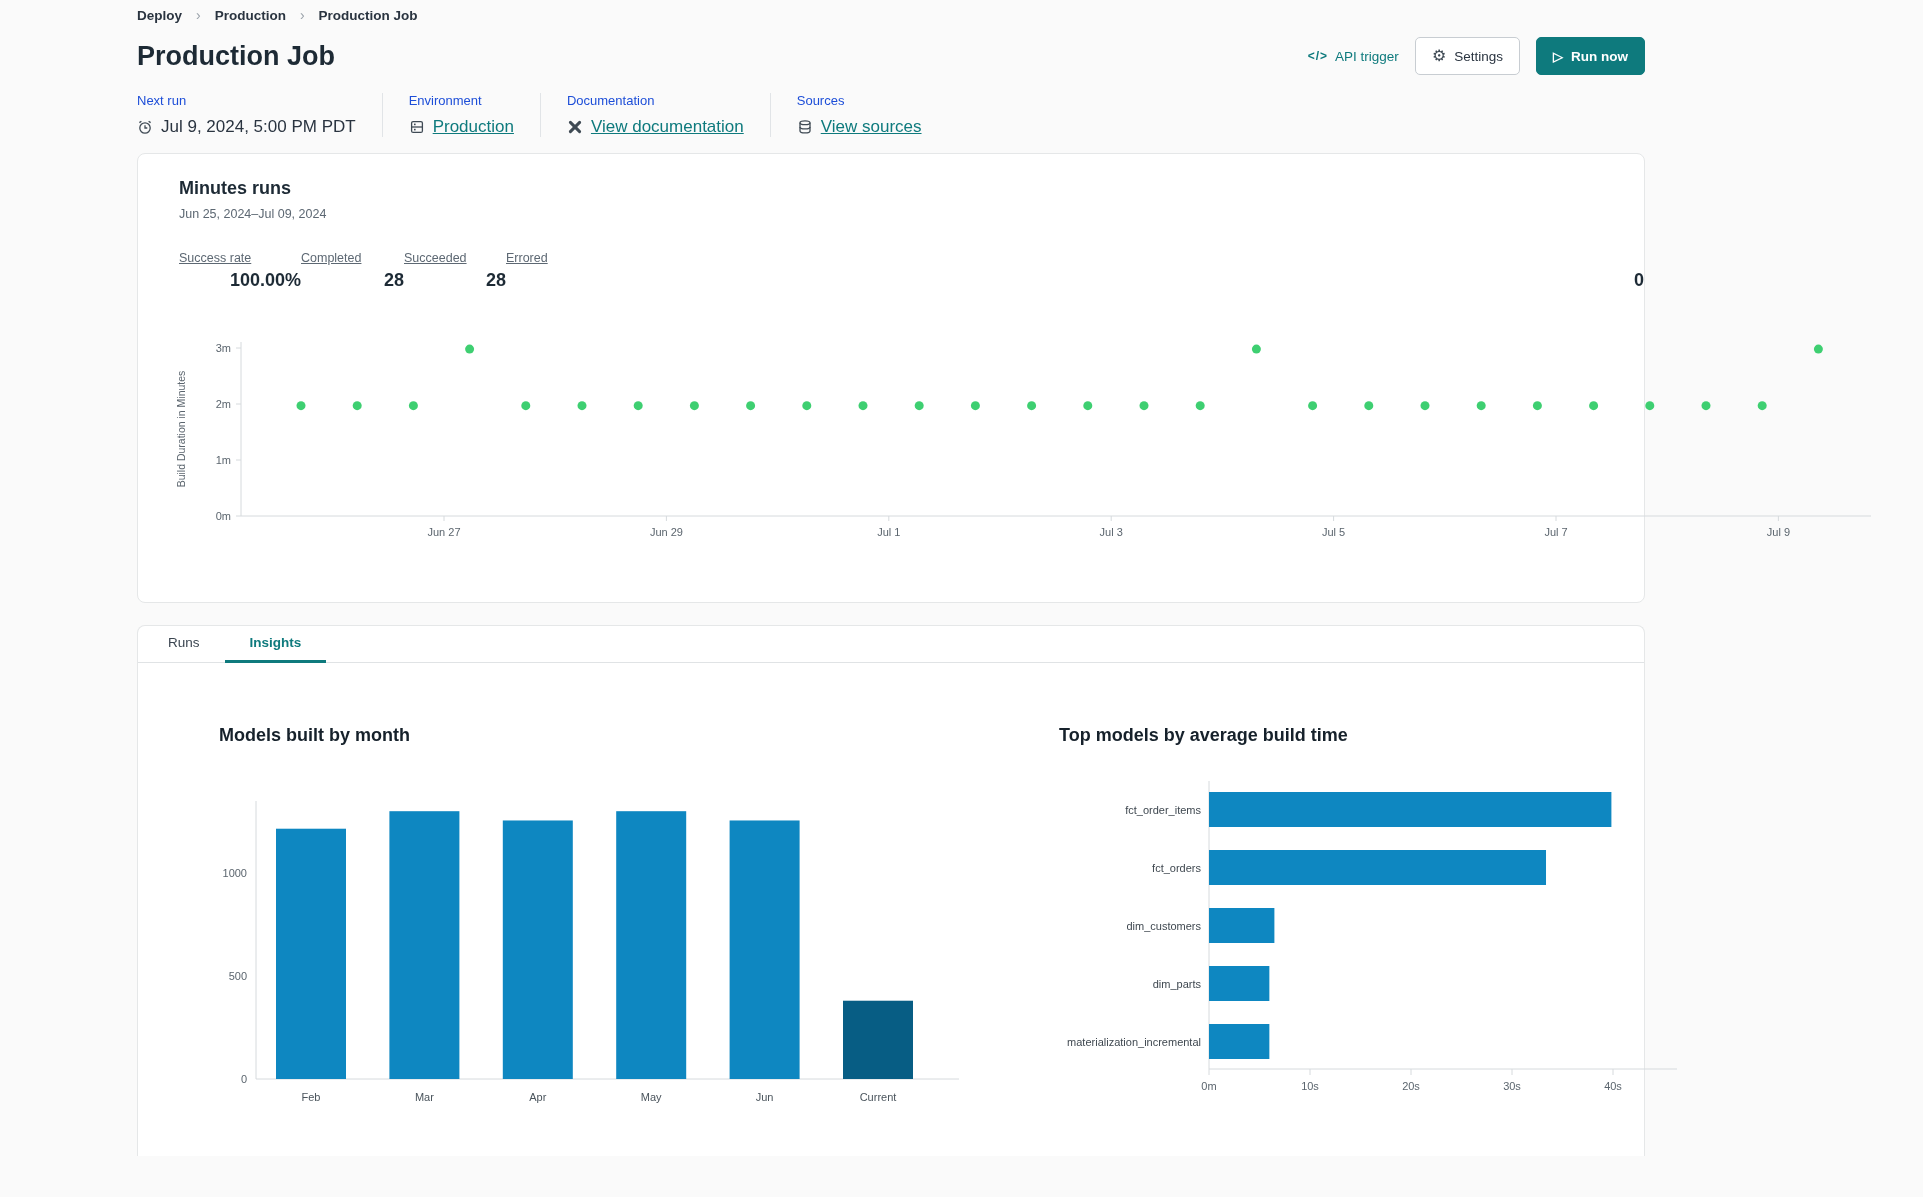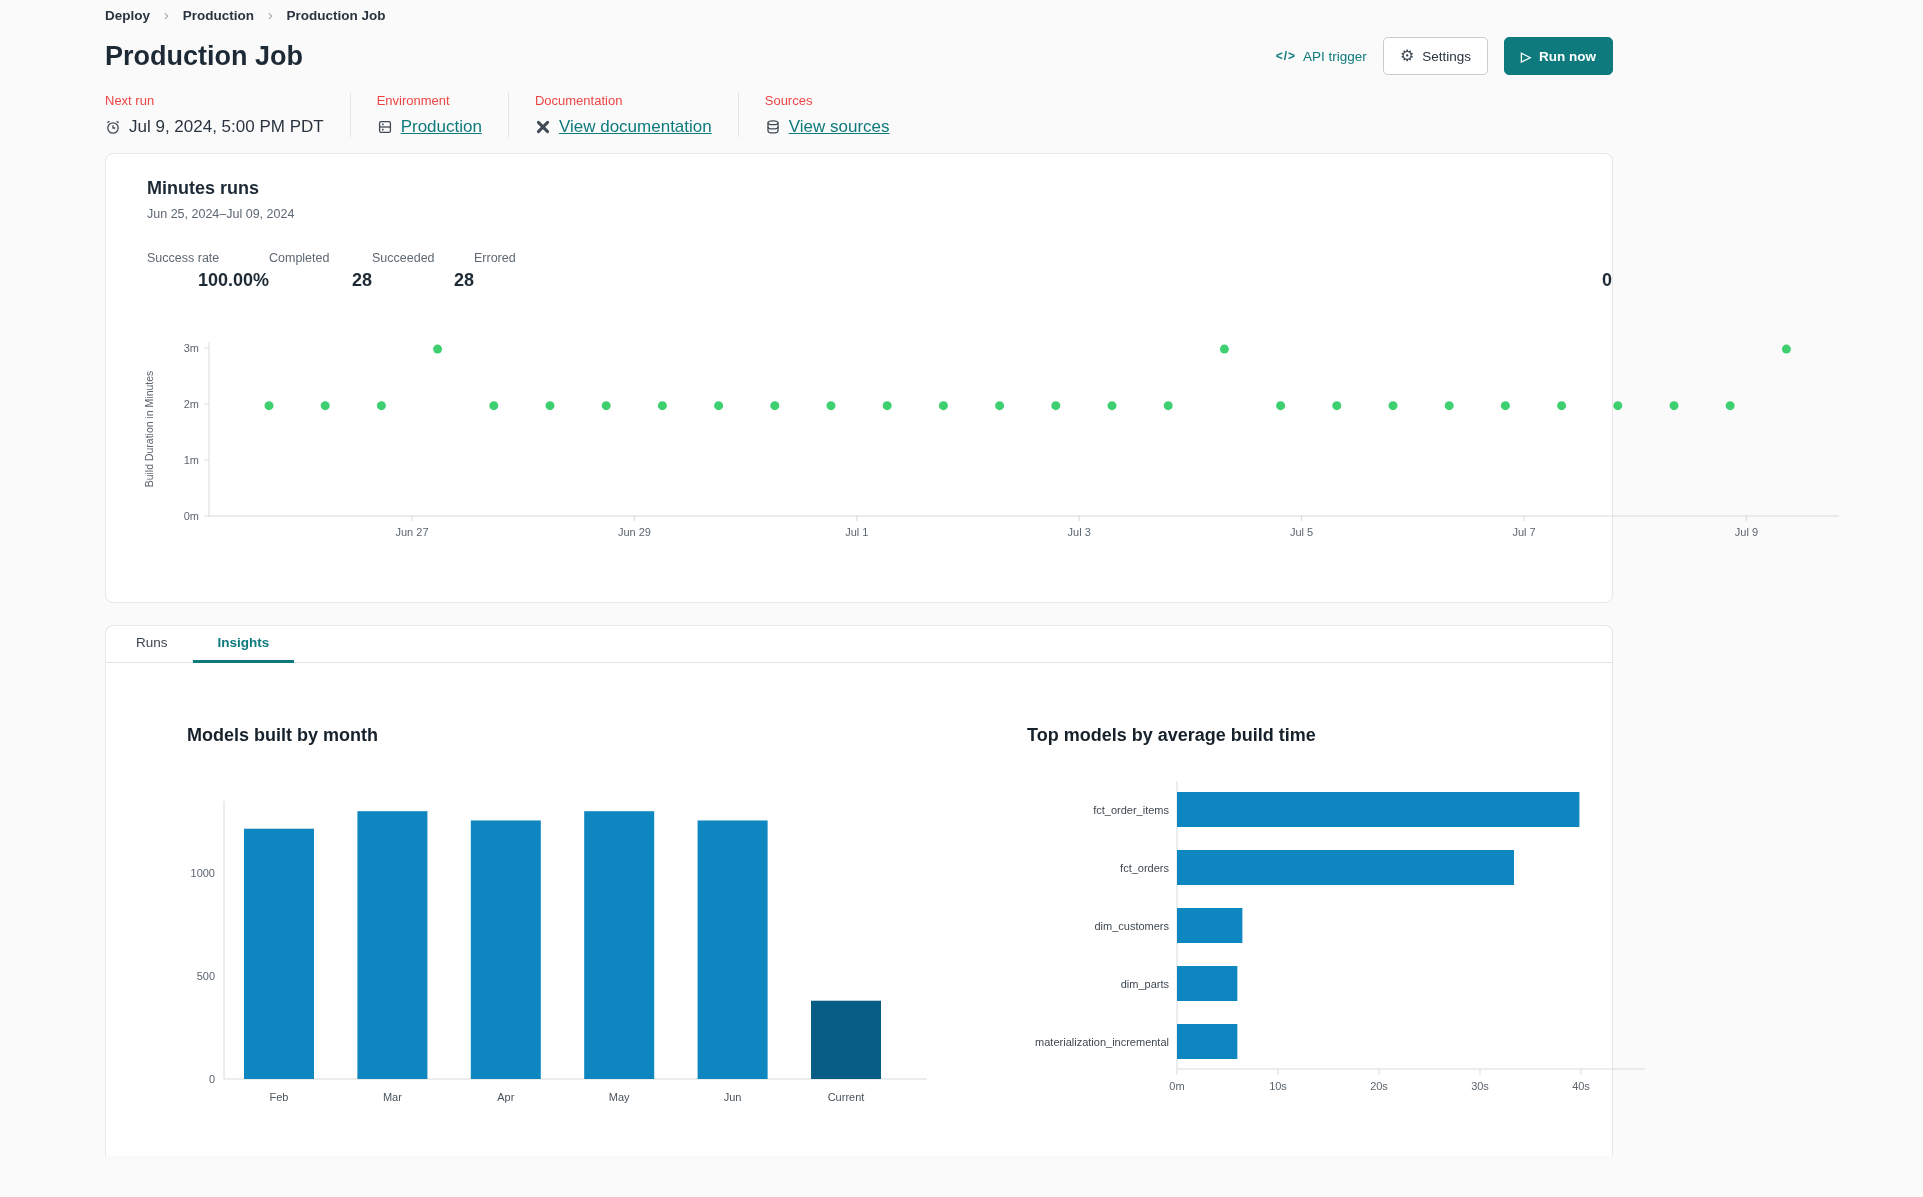--- a/index.html
+++ b/index.html
@@ -2,21 +2,21 @@
 <html><head>
 <meta charset="utf-8">
 <style>
   * { box-sizing: border-box; margin: 0; padding: 0; }
   html,body { width:1923px; height:1197px; overflow:hidden; }
   body {
     background:#fafafa;
     font-family:"Liberation Sans", sans-serif;
     color:#1d2a35;
   }
-  .page { width:1536px; margin-left:77px;padding-left:28px; }
+  .page { width:1536px; margin-left:109px;padding-left:28px; }
 
   
   .breadcrumb { padding-top:7px; font-size:13.5px; display:flex; align-items:center; gap:14px; color:#2a3440; font-weight:600; }
   .breadcrumb .sep { color:#9aa2aa; font-weight:400; font-size:14px; }
   .breadcrumb .crumb { cursor:pointer; }
   .breadcrumb .current { font-weight:700; }
 
   
   .header-row { display:flex; align-items:center; justify-content:space-between; margin-top:14px; }
   .page-title { font-size:27px; font-weight:700; color:#1d2a35; }
@@ -27,32 +27,32 @@
   .btn-secondary { background:#fff; border:1px solid #c8cdd2; color:#2a3440; }
   .btn-primary { background:#0e7a7d; border:1px solid #0e7a7d; color:#fff; font-weight:600; }
   .gear-glyph { font-size:16px; line-height:1; color:#3f4a54; }
   .play-glyph { font-size:13px; line-height:1; }
 
   
   .meta-row { display:flex; margin-top:18px; }
   .meta-col { padding:0 26px; }
   .meta-col:first-child { padding-left:0; }
   .meta-col + .meta-col { border-left:1px solid #e1e4e7; }
-  .meta-label { font-size:13px; color:#ef4444; }
+  .meta-label { font-size:13px; color:#1d4ed8; }
   .meta-value { margin-top:9px; font-size:17px; color:#2a3440; display:flex; align-items:center; gap:8px; }
   .meta-value a { color:#0e7a7d; text-decoration:underline; cursor:pointer; }
   .meta-icon { display:inline-flex; width:16px; height:16px; }
 
   
   .card { background:#fff; border:1px solid #e5e7e8; border-radius:8px; }
   .recent-runs-card { margin-top:16px; height:450px; }
   .rr-title { margin:24px 0 0 41px; font-size:18px; font-weight:700; }
   .rr-daterange { margin:8px 0 0 41px; font-size:12.5px; color:#5d6873; }
   .rr-stats { display:grid; grid-template-columns:122px 103px 102px auto; margin:30px 0 0 41px; }
-  .stat-label { font-size:12.5px; color:#5d6873; }
+  .stat-label { font-size:12.5px; color:#5d6873;text-decoration:underline; }
   .stat-value { margin-top:5px; font-size:18px; font-weight:700; color:#1d2a35;text-align:right; }
   .scatter-wrap { margin:33px 0 0 23px; }
 
   
   .insights-card { margin-top:22px; height:531px; border-bottom:none; border-radius:8px 8px 0 0; }
   .tab-strip { border-bottom:1px solid #e0e3e5; padding-left:5px; display:flex; }
   .tab { padding:9px 25px 10px; font-size:13.5px; color:#3a4550; cursor:pointer; border-bottom:3px solid transparent; margin-bottom:-1px; }
   .tab.active { color:#0e7a7d; font-weight:700; border-bottom-color:#0e7a7d; }
   .charts-row { display:flex; }
   .chart-col-left { margin-left:81px; width:800px; }

